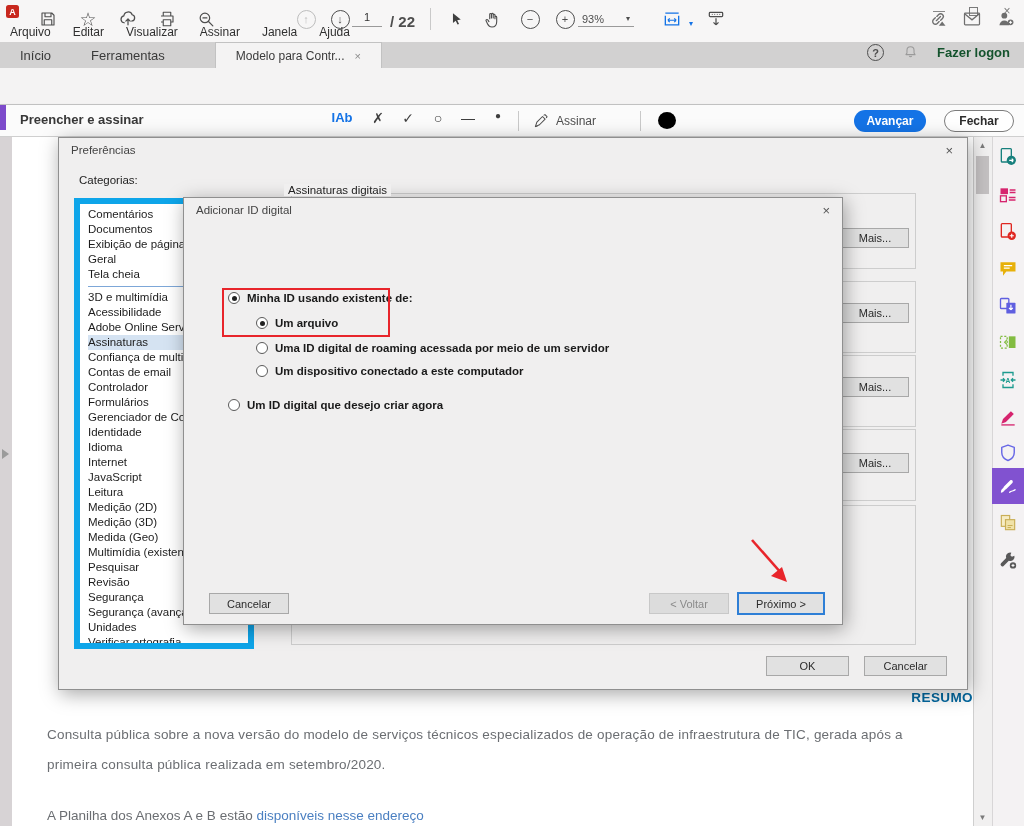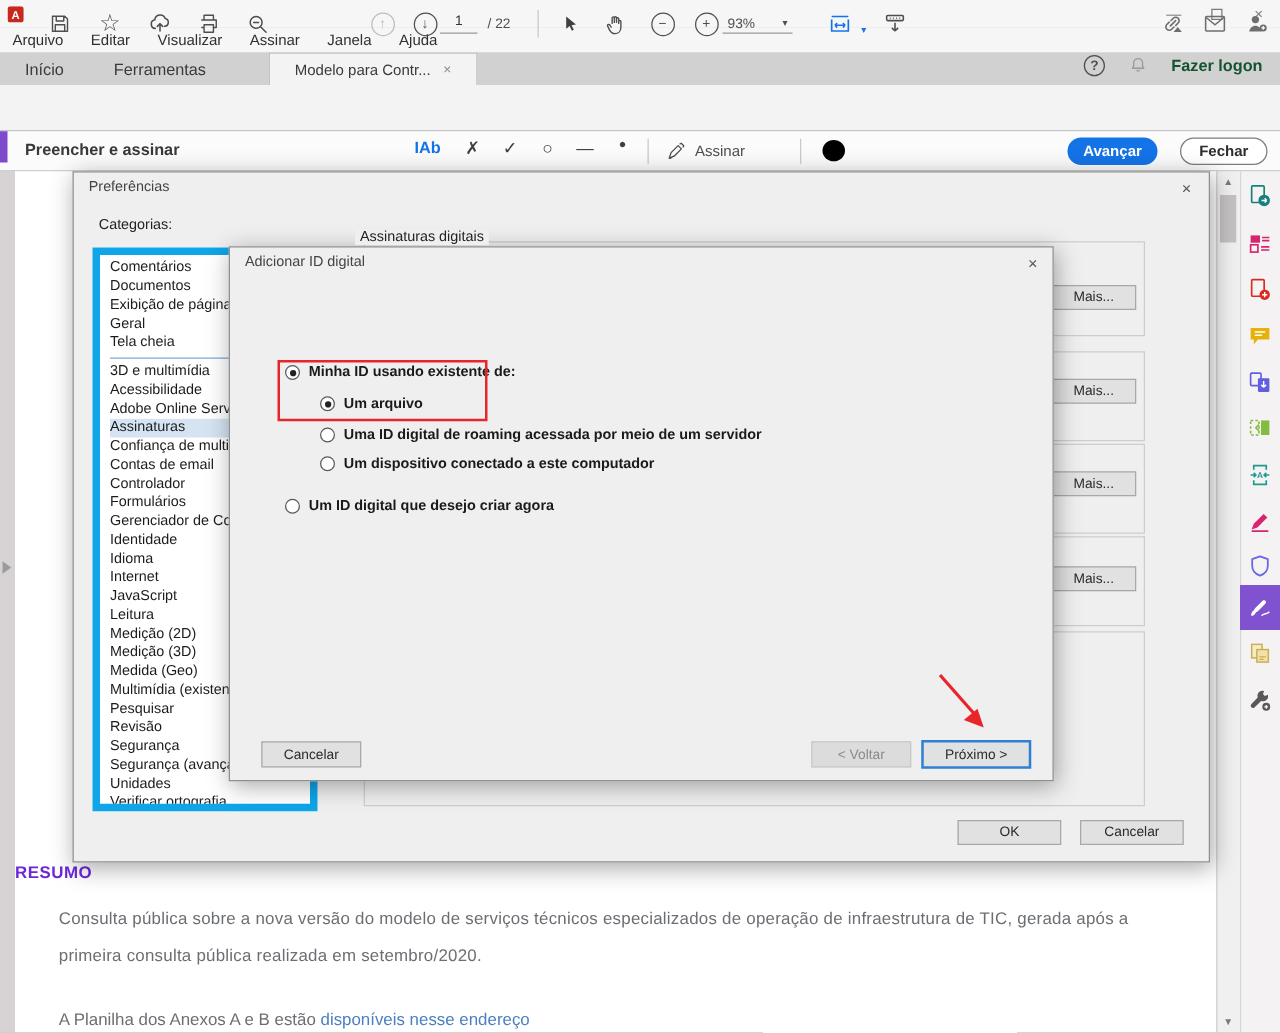--- a/index.html
+++ b/index.html
@@ -21,39 +21,39 @@
   .tabbar-right{position:absolute;right:14px;top:44px;display:flex;align-items:center;gap:18px;}
   .helpcircle{width:17px;height:17px;border:1.4px solid #4e4e4e;border-radius:50%;display:flex;align-items:center;justify-content:center;font-size:11px;color:#4e4e4e;font-weight:bold;}
   .logon{font-size:13px;color:#14532d;font-weight:bold;}
 
   
   .toolbar{left:0;top:68px;width:1024px;height:37px;background:#f4f3f3;border-bottom:1px solid #c6c6c6;}
   .tico{position:absolute;top:9px;width:20px;height:20px;display:flex;align-items:center;justify-content:center;color:#4e4e4e;}
   .circ{width:19px;height:19px;border:1.4px solid #4e4e4e;border-radius:50%;display:flex;align-items:center;justify-content:center;font-size:11px;color:#4e4e4e;}
   .circ.dis{border-color:#bdbdbd;color:#bdbdbd;}
   .pageinput{position:absolute;top:11px;left:352px;width:30px;height:16px;border-bottom:1px solid #9a9a9a;text-align:center;font-size:11px;color:#333;}
-  .pagetotal{position:absolute;top:13px;left:390px;font-size:11px;color:#4e4e4e;white-space:nowrap;}
+  .pagetotal{position:absolute;top:13px;left:390px;font-size:15px;color:#4e4e4e;white-space:nowrap;font-weight:bold;}
   .vdiv{position:absolute;top:8px;width:1px;height:22px;background:#c9c9c9;}
   .zoomfield{position:absolute;top:11px;left:578px;width:56px;height:16px;border-bottom:1px solid #9a9a9a;font-size:11px;color:#4e4e4e;display:flex;align-items:center;justify-content:space-between;padding:0 4px;}
   .caret{font-size:8px;color:#4e4e4e;}
 
   
   .fsbar{left:0;top:105px;width:1024px;height:32px;background:#fbfbfb;border-bottom:1px solid #cfcfcf;box-shadow:0 1px 3px rgba(0,0,0,.15);}
   .fsaccent{left:0;top:105px;width:6px;height:25px;background:#7d4bcb;}
   .fstitle{position:absolute;left:20px;top:112px;font-size:13px;font-weight:bold;color:#383838;}
   .fstool{position:absolute;top:110px;font-size:14px;color:#3f3f3f;width:24px;text-align:center;}
   .pill{position:absolute;top:110px;height:22px;border-radius:12px;display:flex;align-items:center;justify-content:center;font-size:12px;font-weight:bold;}
   .pill.blue{background:#1473e6;color:#ffffff;border:none;}
   .pill.white{background:#fff;color:#2d2d2d;border:1.5px solid #7c7c7c;}
 
   
   .page{left:12px;top:137px;width:961px;height:689px;background:#fff;}
   .gutter{left:0;top:137px;width:12px;height:689px;background:#d7d3d5;}
   .expander{left:2px;top:449px;width:0;height:0;border-top:5px solid transparent;border-bottom:5px solid transparent;border-left:7px solid #9b9b9b;}
-  .doc-heading{left:12px;top:690px;width:961px;text-align:left;font-size:13.5px;font-weight:bold;color:#6d28d9;letter-spacing:.4px;}
+  .doc-heading{left:12px;top:690px;width:961px;text-align:right;font-size:13.5px;font-weight:bold;color:#0369a1;letter-spacing:.4px;}
   .doc-para{left:47px;top:720px;width:906px;font-size:13.5px;color:#6b6e72;line-height:30px;letter-spacing:.2px;}
   .doc-footer{left:47px;top:808px;width:906px;font-size:13.5px;color:#6b6e72;white-space:nowrap;}
   .doc-footer a{color:#4a7fc1;text-decoration:none;}
 
   
   .scrollcol{left:973px;top:137px;width:19px;height:689px;background:#f1f0f0;border-left:1px solid #cfcfcf;}
   .scrollarrow{position:absolute;left:973px;width:19px;height:17px;display:flex;align-items:center;justify-content:center;font-size:8px;color:#7a7a7a;}
   .thumb{left:976px;top:156px;width:13px;height:38px;background:#c4c1c2;}
   .rail{left:992px;top:137px;width:32px;height:689px;background:#f4f2f3;border-left:1px solid #d8d6d7;}
   .ricon{position:absolute;left:997px;width:22px;height:22px;display:flex;align-items:center;justify-content:center;}

